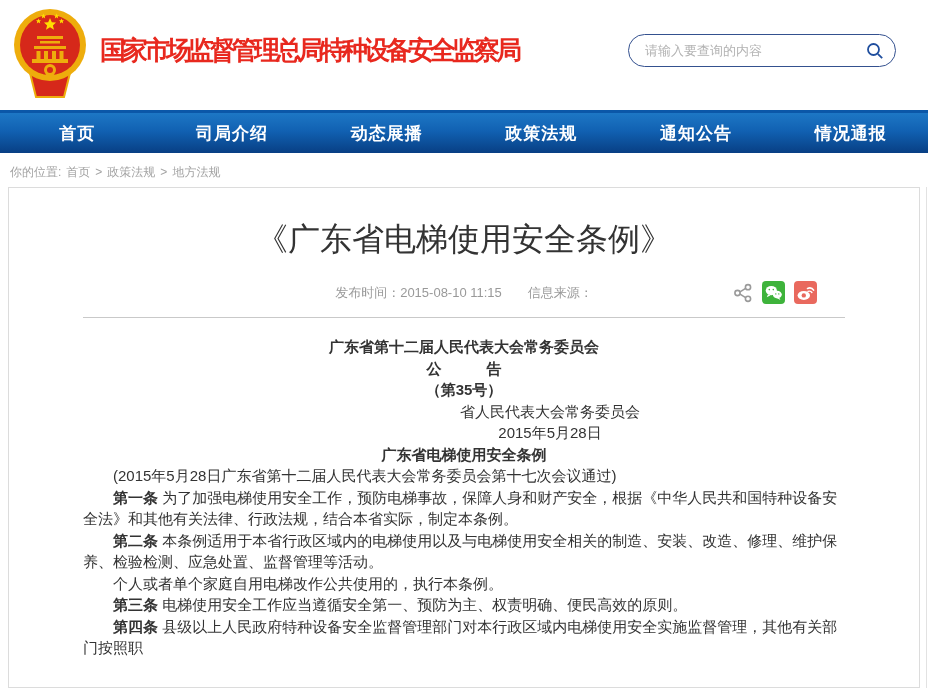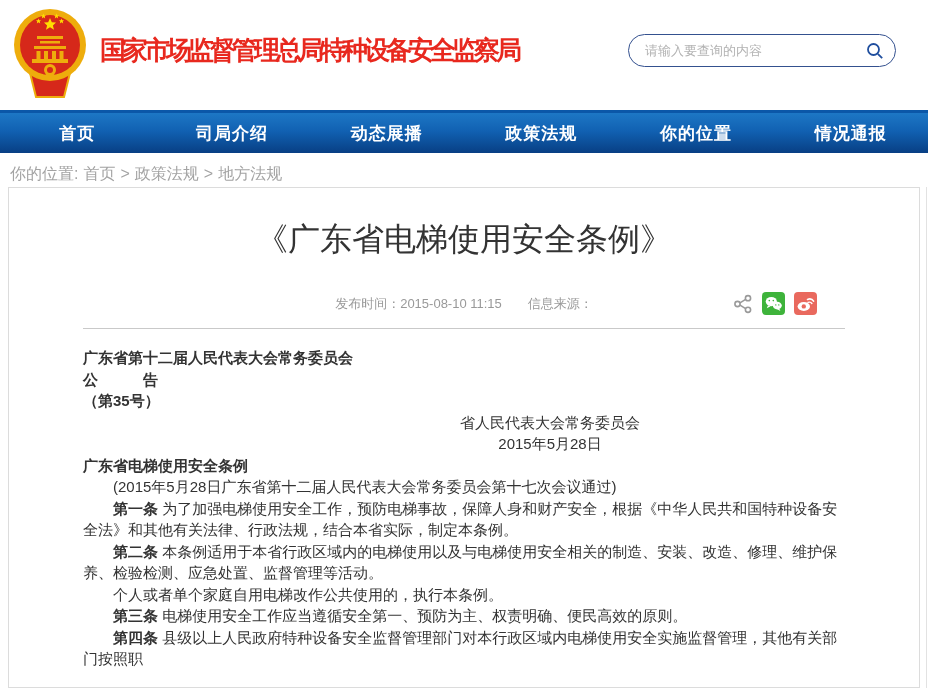--- a/index.html
+++ b/index.html
@@ -19,43 +19,43 @@
   .search-box input::placeholder { color:#b3b3b3; }
   .search-btn { border:none; background:none; cursor:pointer; display:flex; align-items:center; padding:0; }
 
   
   .nav { height:43px; border-top:3px solid #0b57a8; display:flex;
     background:linear-gradient(180deg,#1d77c5 0%, #1161b2 45%, #083f84 100%); }
   .nav-item { flex:1; display:flex; align-items:center; justify-content:center;
     color:#fff; font-size:17px; font-weight:bold; letter-spacing:1px; cursor:pointer; }
 
   
-  .breadcrumb { padding:11px 0 0 10px; height:34px; font-size:16px; color:#a3a3a3; }
+  .breadcrumb { padding:11px 0 0 10px; height:34px; font-size:12px; color:#a3a3a3; }
   .breadcrumb a { color:#a3a3a3; text-decoration:none; margin:0 5px; cursor:pointer; }
   .breadcrumb .sep { color:#a3a3a3; }
 
   
   .panel { margin:0 8px; border:1px solid #dcdcdc; background:#fff; height:501px;
     overflow:hidden; padding:28px 74px 0; position:relative; }
   .edge-line { position:absolute; right:1px; top:187px; width:1px; height:501px; background:#e2e2e2; }
 
   .article-title { text-align:center; font-size:32px; font-weight:400; color:#333; line-height:46px; }
 
-  .meta-row { position:relative; margin-top:30px; height:24px; text-align:center;
+  .meta-row { position:relative; margin-top:19px; height:24px; text-align:center;
     font-size:13px; color:#999; line-height:24px; }
   .meta-row .src { margin-left:26px; }
   .share { position:absolute; right:28px; top:0; display:flex; align-items:center; gap:9px; }
   .share .ico { display:flex; cursor:pointer; }
 
   .divider { border-bottom:1px solid #c9c9c9; margin-top:12px; }
 
   .article-body { padding-top:18px; font-size:15px; line-height:21.5px; color:#333; }
   .para { margin:0; }
   .para.indent { text-indent:2em; }
-  .para.center { font-weight:bold; }
+  .para.center { text-align:center; font-weight:bold; }
   .para.sign { text-align:center; position:relative; left:86px; }
   .para b { font-weight:bold;text-align:center; }
 </style>
 </head>
 <body>
 
 <div class="header">
   <svg class="emblem" width="80" height="94" viewBox="0 0 80 94">
     <polygon points="18,58 62,58 54,90 26,90" fill="#d6281a" stroke="#eead0c" stroke-width="2"></polygon>
     <circle cx="40" cy="38" r="36" fill="#eead0c"></circle>
@@ -91,21 +91,21 @@
       </svg>
     </button>
   </div>
 </div>
 
 <div class="nav">
     <div class="nav-item">首页</div>
     <div class="nav-item">司局介绍</div>
     <div class="nav-item">动态展播</div>
     <div class="nav-item">政策法规</div>
-    <div class="nav-item">你的位置</div>
+    <div class="nav-item">通知公告</div>
     <div class="nav-item">情况通报</div>
   </div>
 
 <div class="breadcrumb">
   <span>你的位置:</span><span><a>首页</a><span class="sep">&gt;</span><a>政策法规</a><span class="sep">&gt;</span><a>地方法规</a></span>
 </div>
 
 <div class="panel">
   <h1 class="article-title">《广东省电梯使用安全条例》</h1>
 

